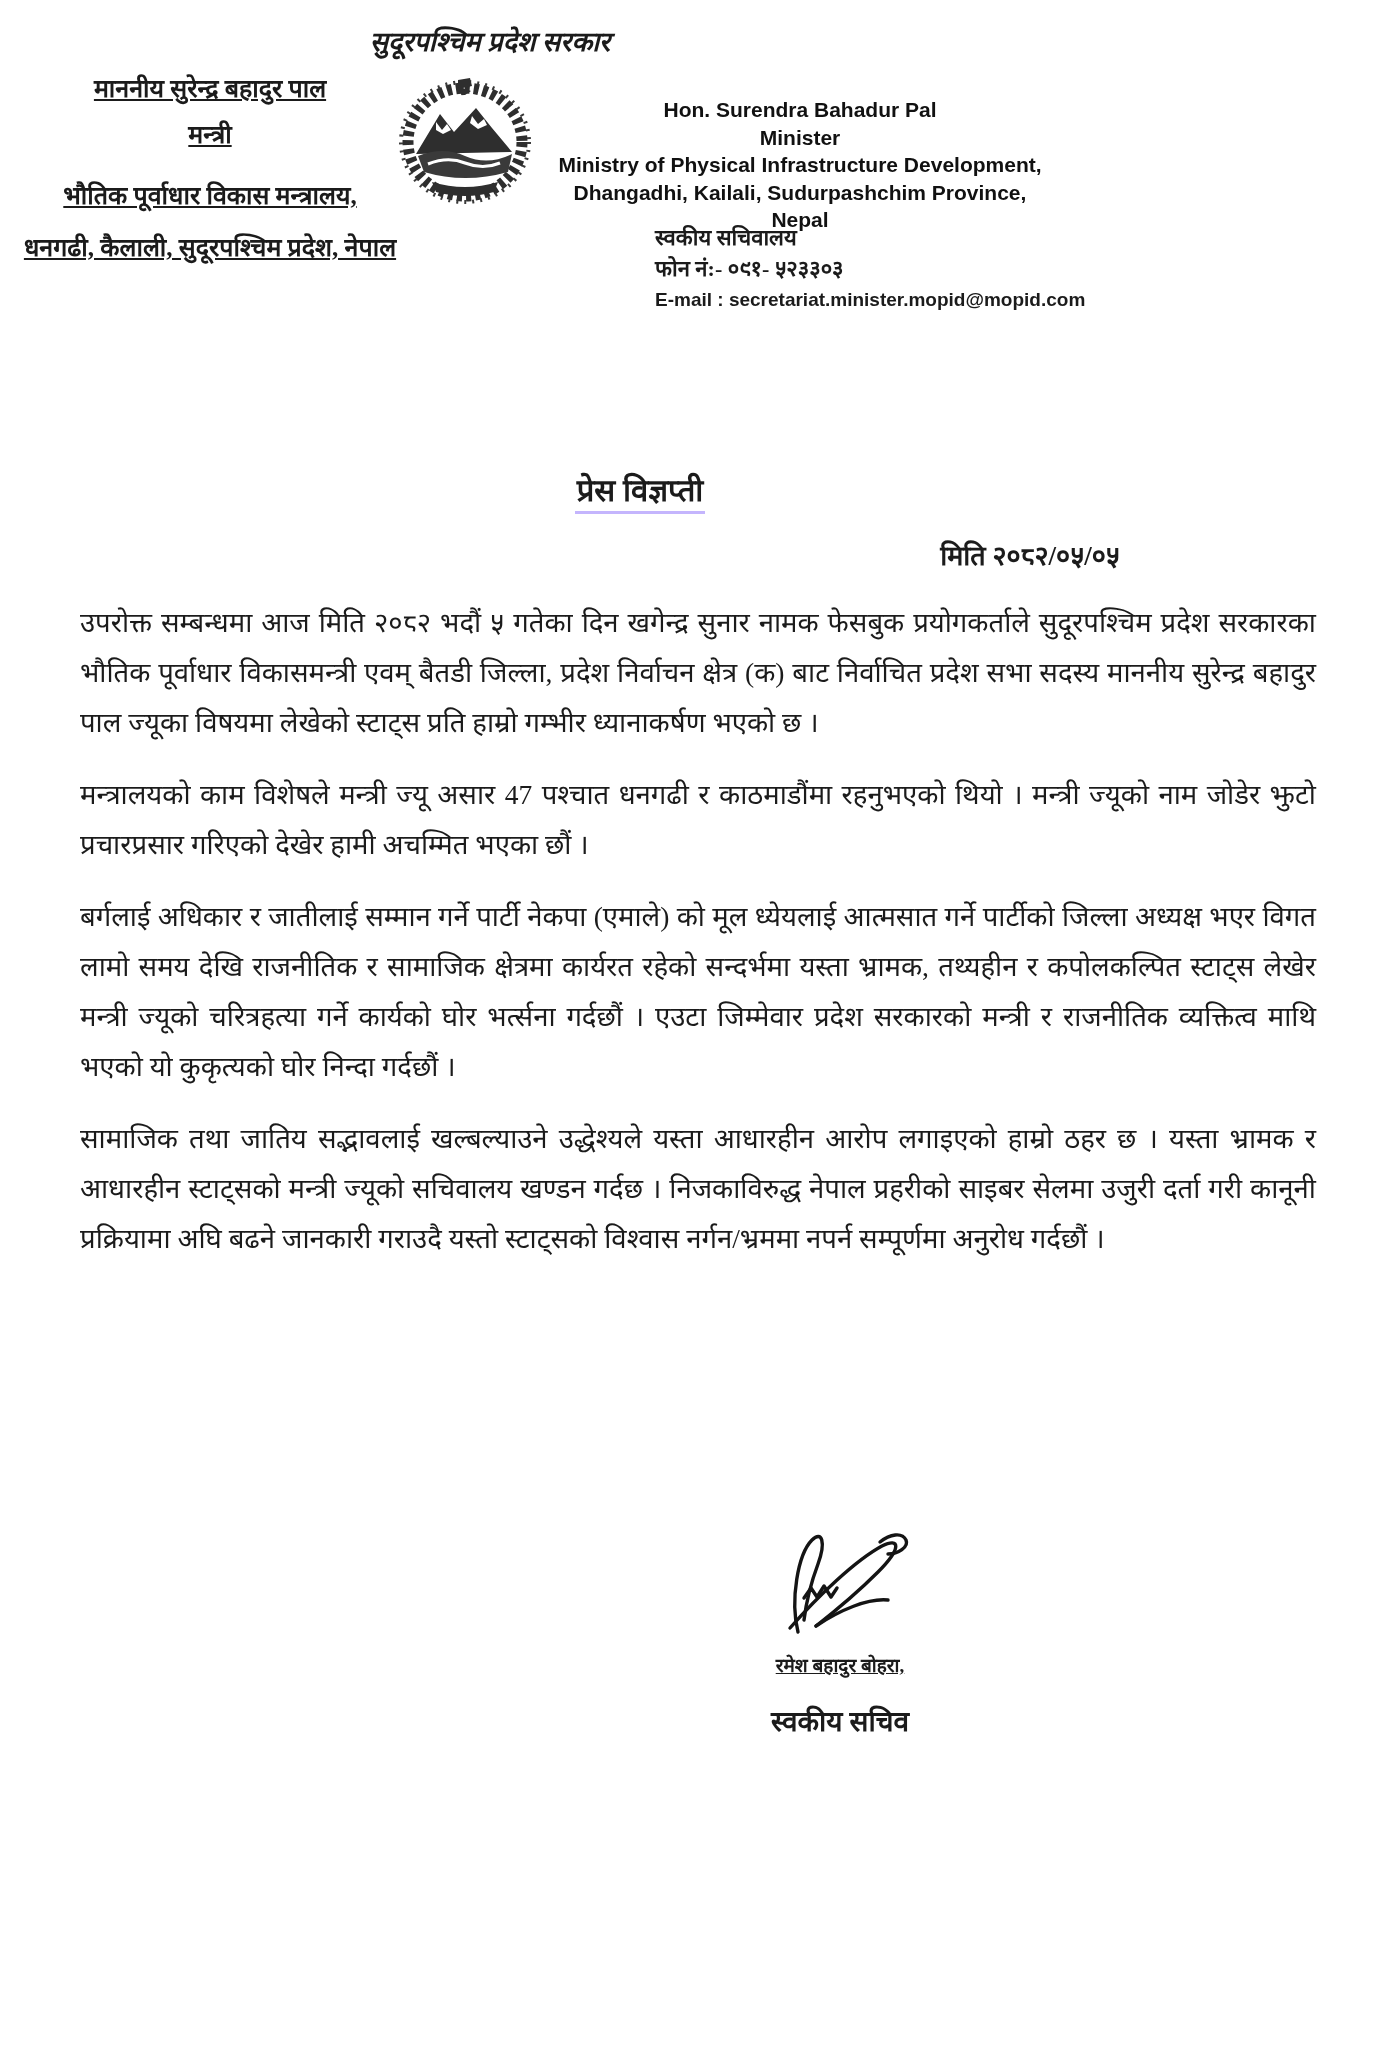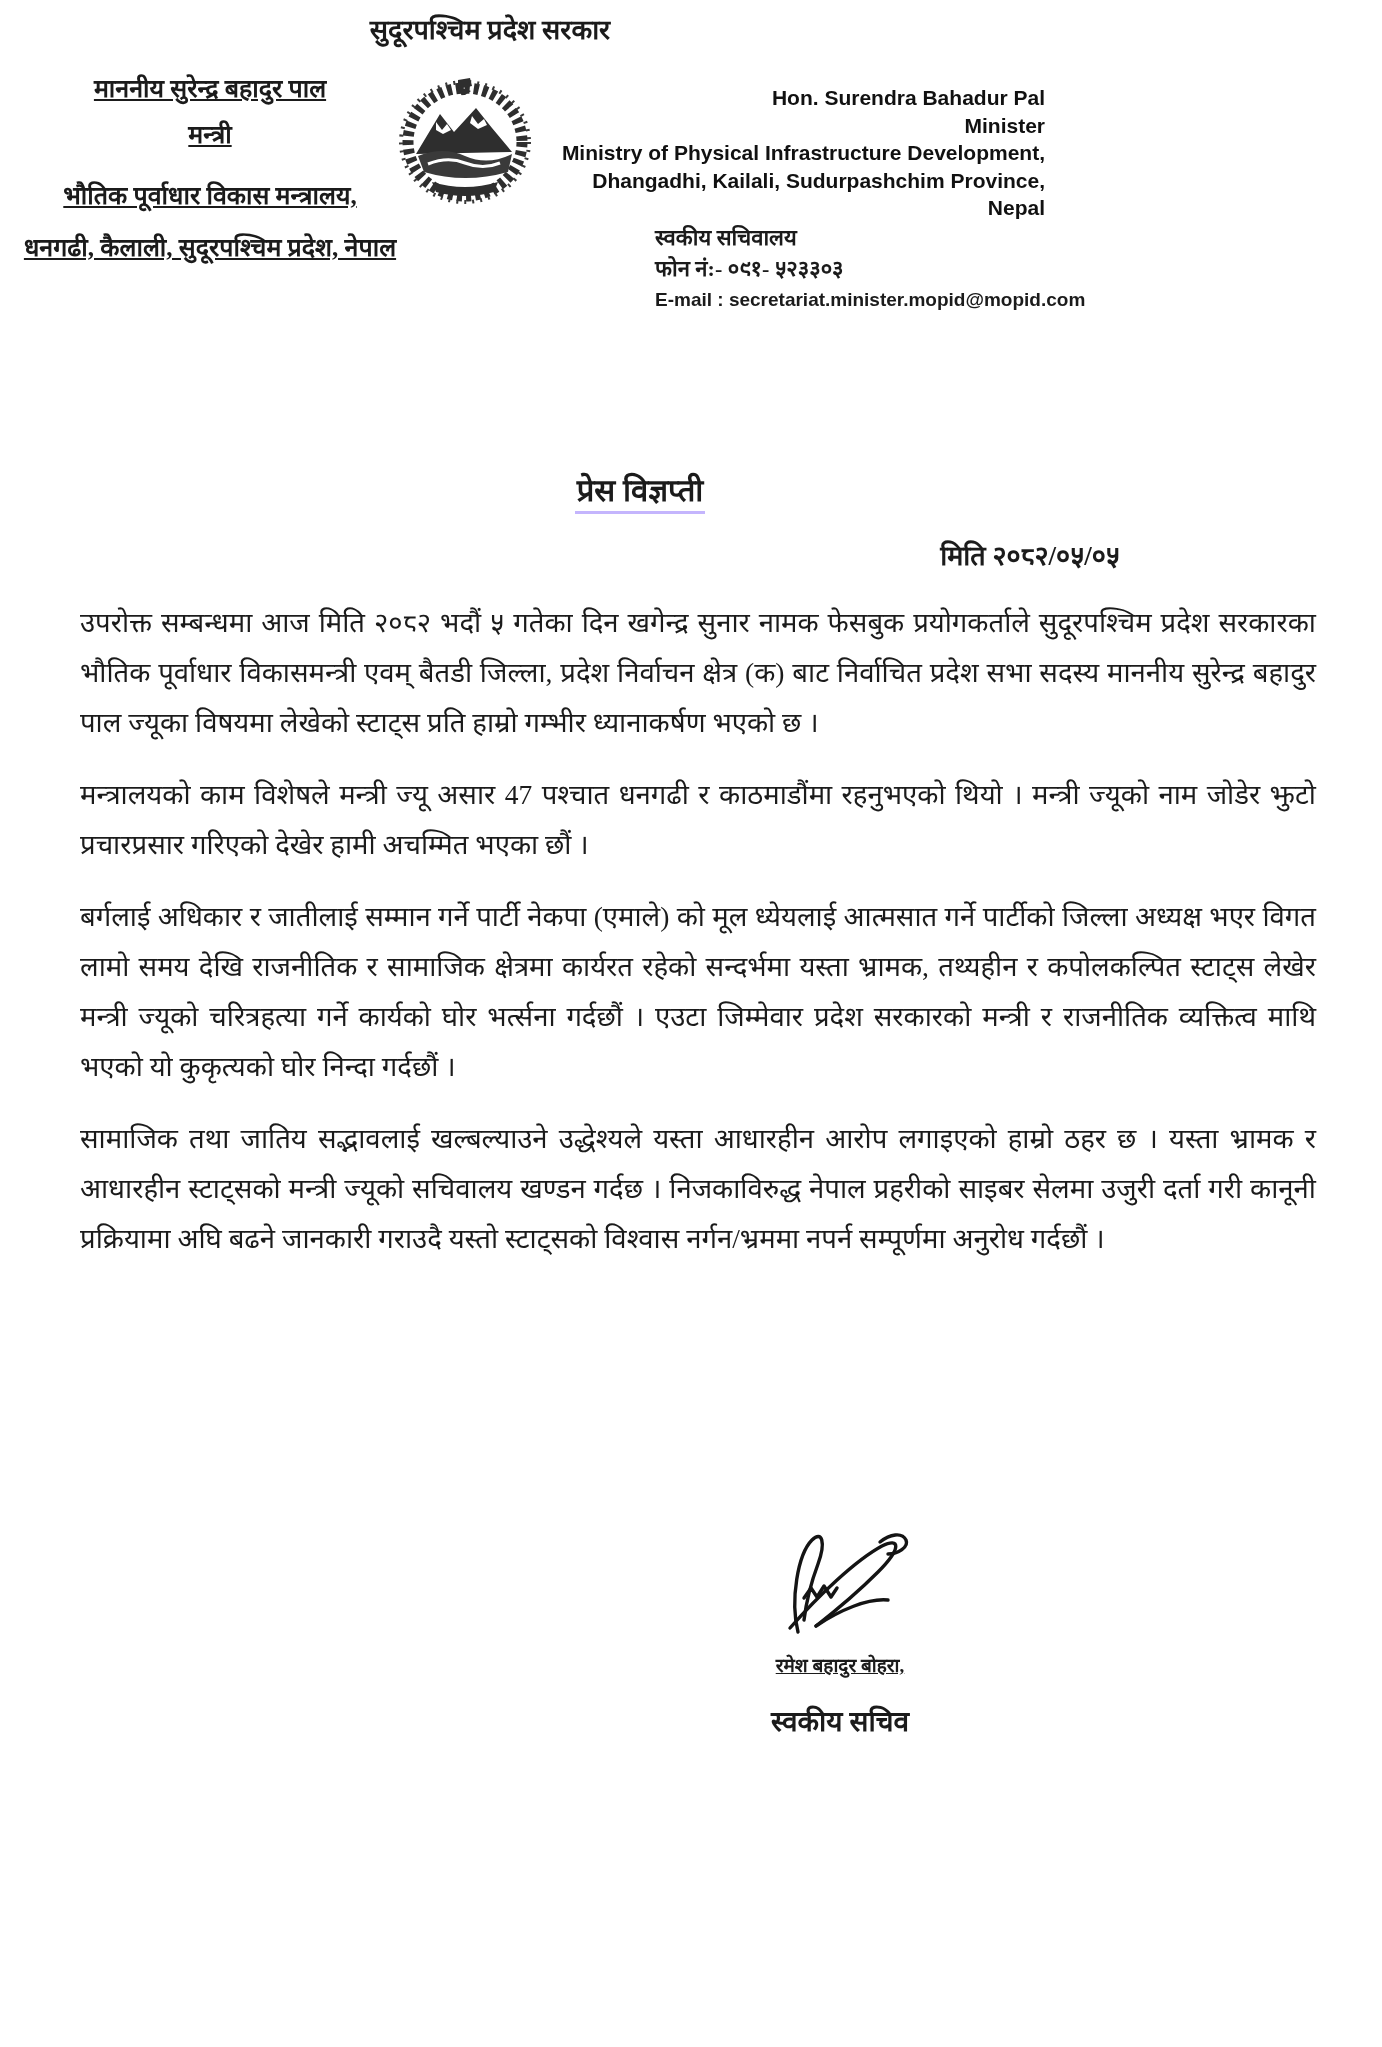--- a/index.html
+++ b/index.html
@@ -9,37 +9,37 @@
     margin:0 auto;
     background:#ffffff;
     color:#1b1b1b;
     font-family:"Liberation Serif","DejaVu Serif",serif;
     overflow:hidden;
   }
   .np{font-family:"Liberation Serif","DejaVu Serif",serif;}
   .en{font-family:"Liberation Sans","DejaVu Sans",sans-serif;}
 
   .govt-title{
-    position:absolute;left:280px;top:10px;width:420px;
-    text-align:center;font-size:27px;font-weight:600;
+    position:absolute;left:280px;top:22px;width:420px;
+    text-align:center;font-size:27px;font-weight:600;font-style:italic;
   }
   .hdr-left{
     position:absolute;left:10px;top:66px;width:400px;
     text-align:center;font-size:25px;font-weight:600;text-decoration:underline;
   }
   .hdr-left .l1{line-height:46px;}
   .hdr-left .l2{line-height:46px;margin-bottom:12px;}
   .hdr-left .l3{line-height:52px;}
   .hdr-left .l4{line-height:52px;}
 
   .emblem{position:absolute;left:388px;top:76px;width:155px;height:135px;}
 
   .hdr-right{
-    position:absolute;left:555px;top:84px;width:490px;
-    text-align:right;font-size:21px;font-weight:600;line-height:27.5px;
+    position:absolute;left:555px;top:96px;width:490px;
+    text-align:center;font-size:21px;font-weight:600;line-height:27.5px;
     color:#111;
   }
 
   .contact{
     position:absolute;left:655px;top:222px;width:480px;
     text-align:left;font-size:22px;line-height:31px;font-weight:600;
   }
   .contact .email{font-size:19px;font-weight:700;font-family:"Liberation Sans","DejaVu Sans",sans-serif;}
 
   .doc-title{

